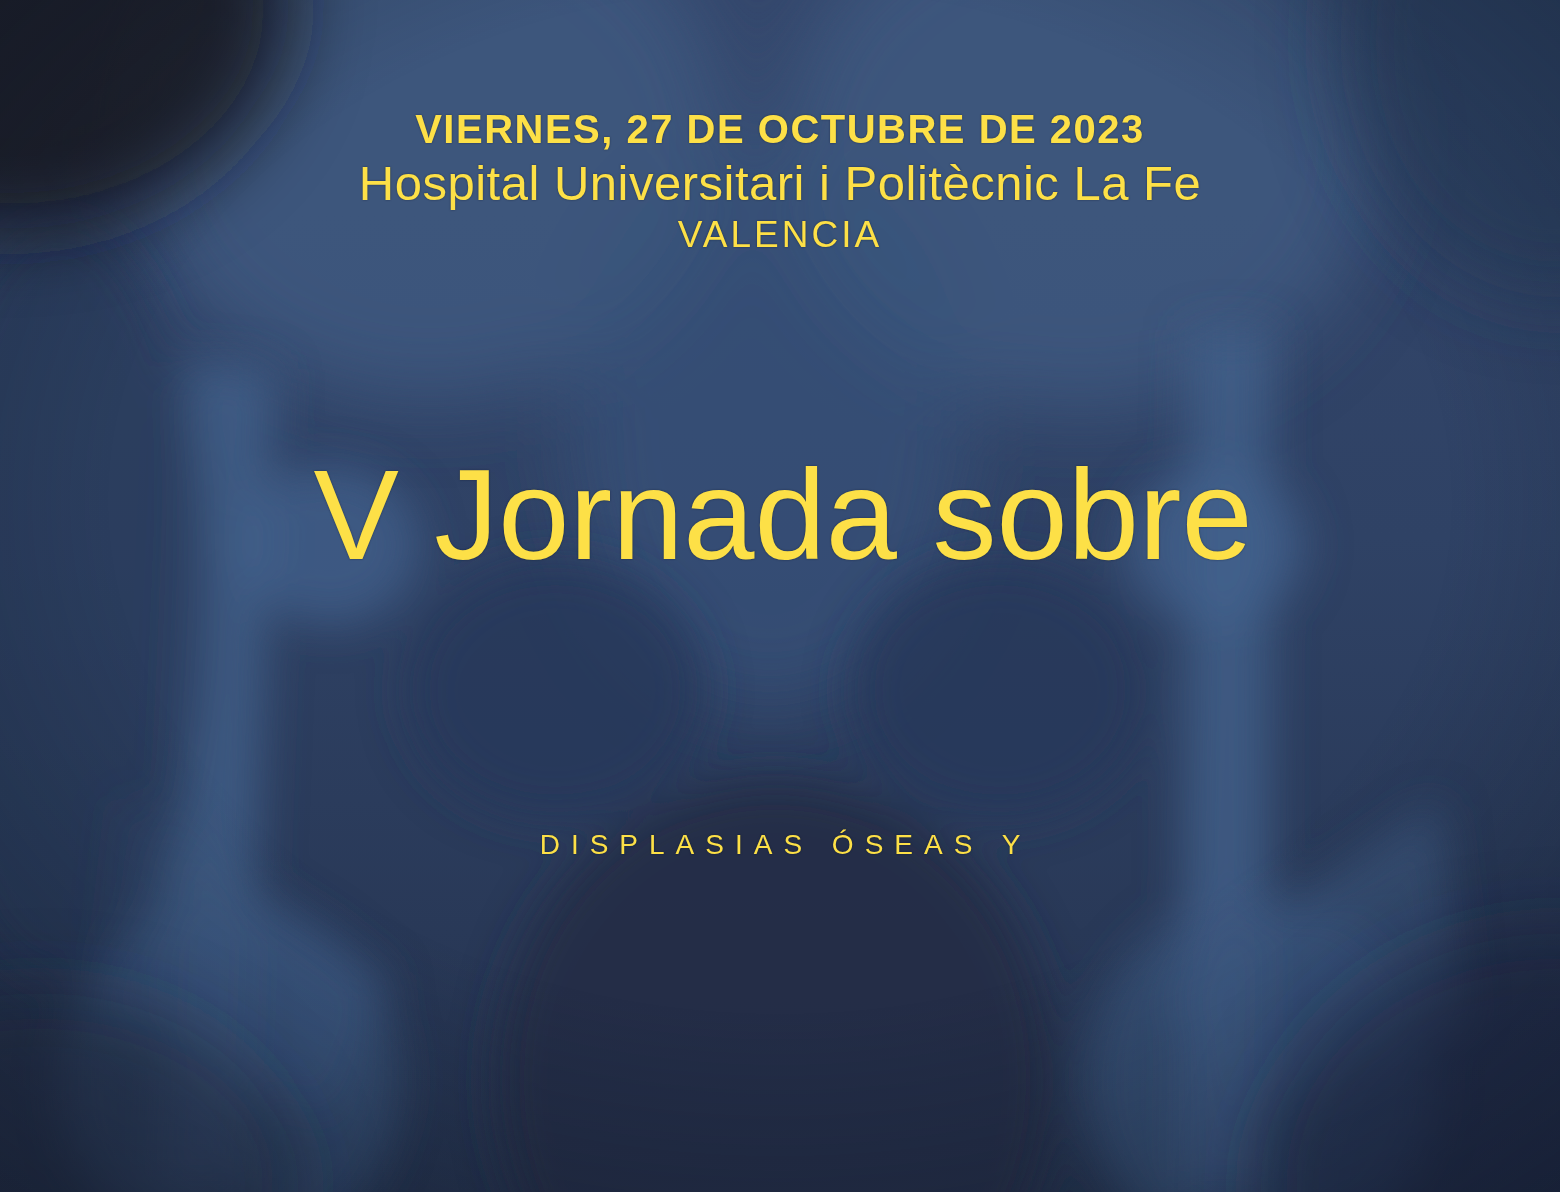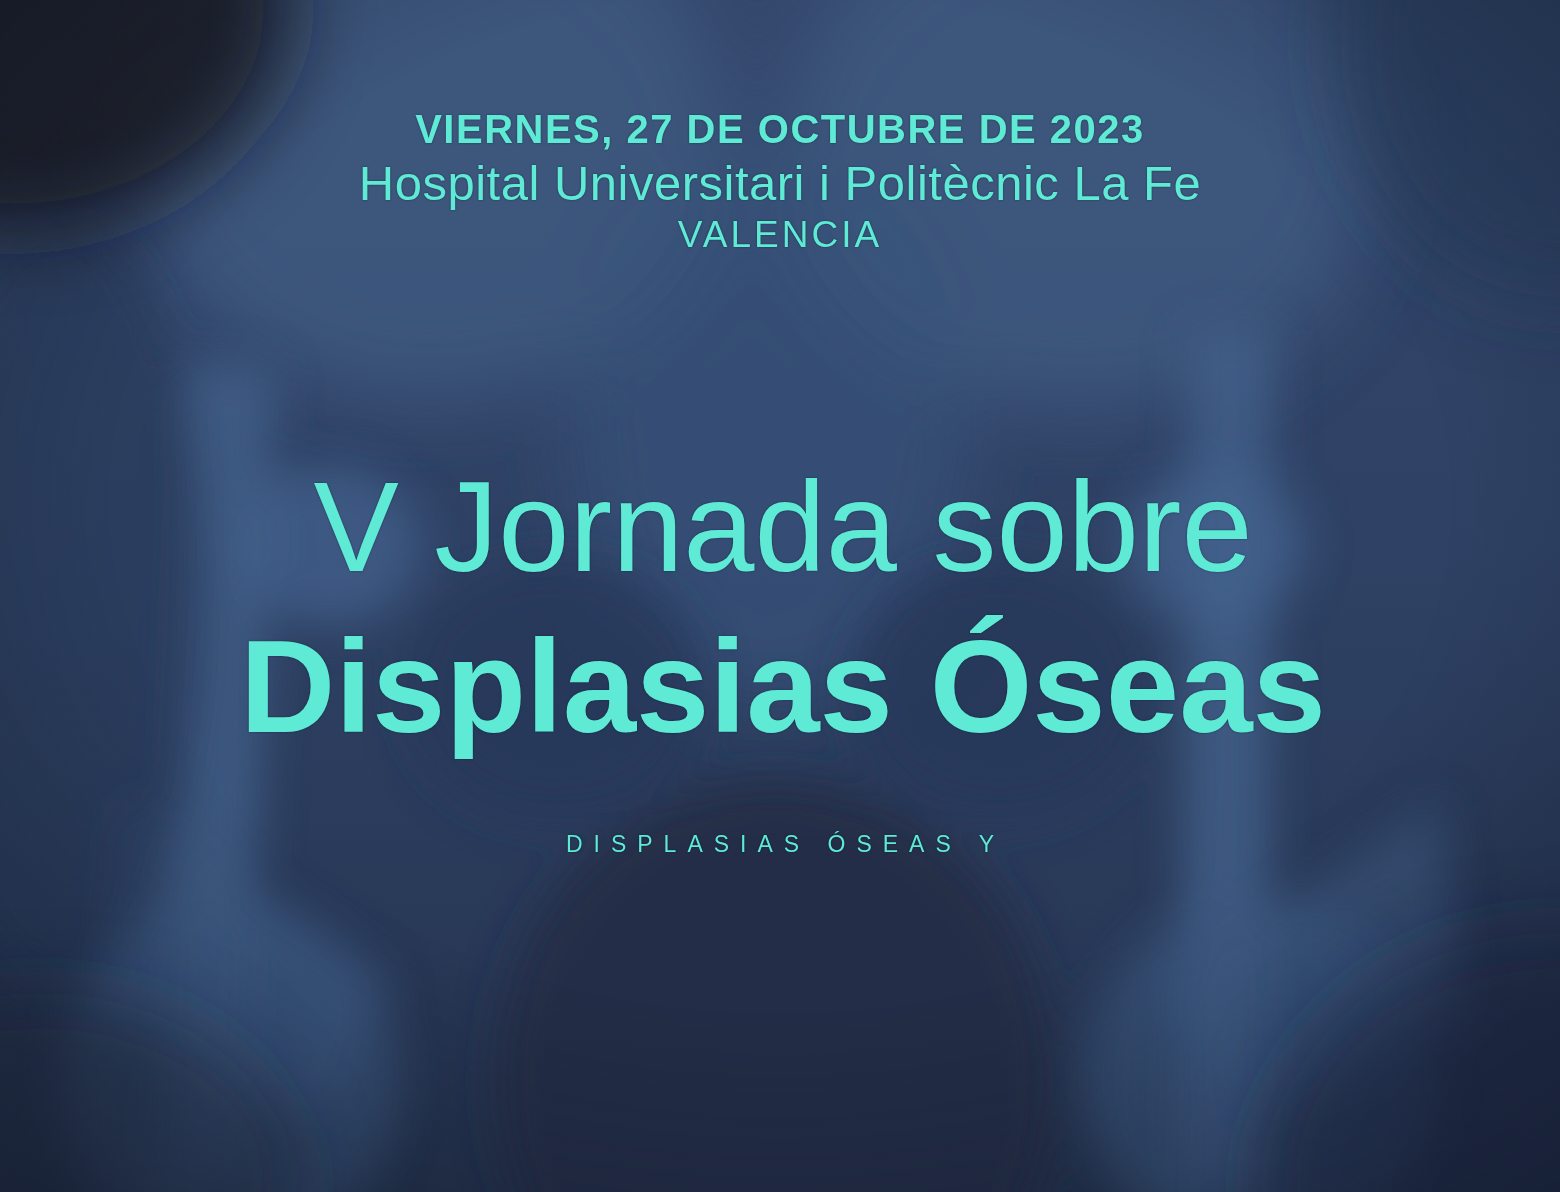--- a/index.html
+++ b/index.html
@@ -4,35 +4,35 @@
 <style>
   html, body { margin: 0; padding: 0; }
   body {
     width: 1560px; height: 1192px; overflow: hidden;
     background: #2b3d5c;
     font-family: "Liberation Sans", sans-serif;
   }
   .poster { position: relative; width: 1560px; height: 1192px; overflow: hidden; }
   .xray-bg { position: absolute; left: 0; top: 0; width: 100%; height: 100%; }
   .xray-bg svg { display: block; width: 100%; height: 100%; }
-  .content { position: absolute; left: 0; top: 0; width: 100%; height: 100%; color: #5eead4; text-align: center; }
+  .content { position: absolute; left: 0; top: 0; width: 100%; height: 100%; color: #fde047; text-align: center; }
   .content div, .content span { text-shadow: 0 0 2px rgba(10,18,36,0.55); }
 
   .event-header { position: absolute; top: 102px; left: 0; right: 0; }
   .date    { font-size: 40px; font-weight: 700; letter-spacing: 1.5px; line-height: 54px; }
   .venue   { font-size: 38px; font-weight: 700; letter-spacing: 1px;   line-height: 52px; }
   .hospital{ font-size: 49px; font-weight: 400; letter-spacing: 0.5px; line-height: 54px; }
   .city    { font-size: 37px; font-weight: 400; letter-spacing: 3px;   line-height: 50px; }
 
-  .title { position: absolute; top: 436px; left: 0; right: 0; margin: 12px; padding-left: 6px; }
+  .title { position: absolute; top: 436px; left: 0; right: 0; margin: 0; padding-left: 6px; }
   .title-line1 { display: block; font-size: 128px; line-height: 158px; font-weight: 400; }
   .title-line2 { display: block; font-size: 132px; line-height: 162px; font-weight: 700; }
 
   .subtitle { position: absolute; top: 816px; left: 0; right: 0;
-              font-size: 23px; font-weight: 400; letter-spacing: 11px; line-height: 57px; }
+              font-size: 28px; font-weight: 400; letter-spacing: 11px; line-height: 57px; }
   .subtitle .sub-line { padding-left: 11px; } 
 </style>
 </head>
 <body>
 
 <div class="poster">
 
   <div class="xray-bg">
     <svg viewBox="0 0 1560 1192" preserveAspectRatio="none">
       <defs>
@@ -90,21 +90,20 @@
   <div class="content">
 
     <header class="event-header">
       <div class="date">VIERNES, 27 DE OCTUBRE DE 2023</div>
       <div class="hospital">Hospital Universitari i Politècnic La Fe</div>
       <div class="city">VALENCIA</div>
     </header>
 
     <h1 class="title">
       <span class="title-line1">V Jornada sobre</span>
-      <span class="title-line2">Displasias Óseas</span>
     </h1>
 
     <div class="subtitle">
       <div class="sub-line">DISPLASIAS ÓSEAS Y</div>
     </div>
 
   </div>
 </div>
 
 </body></html>

